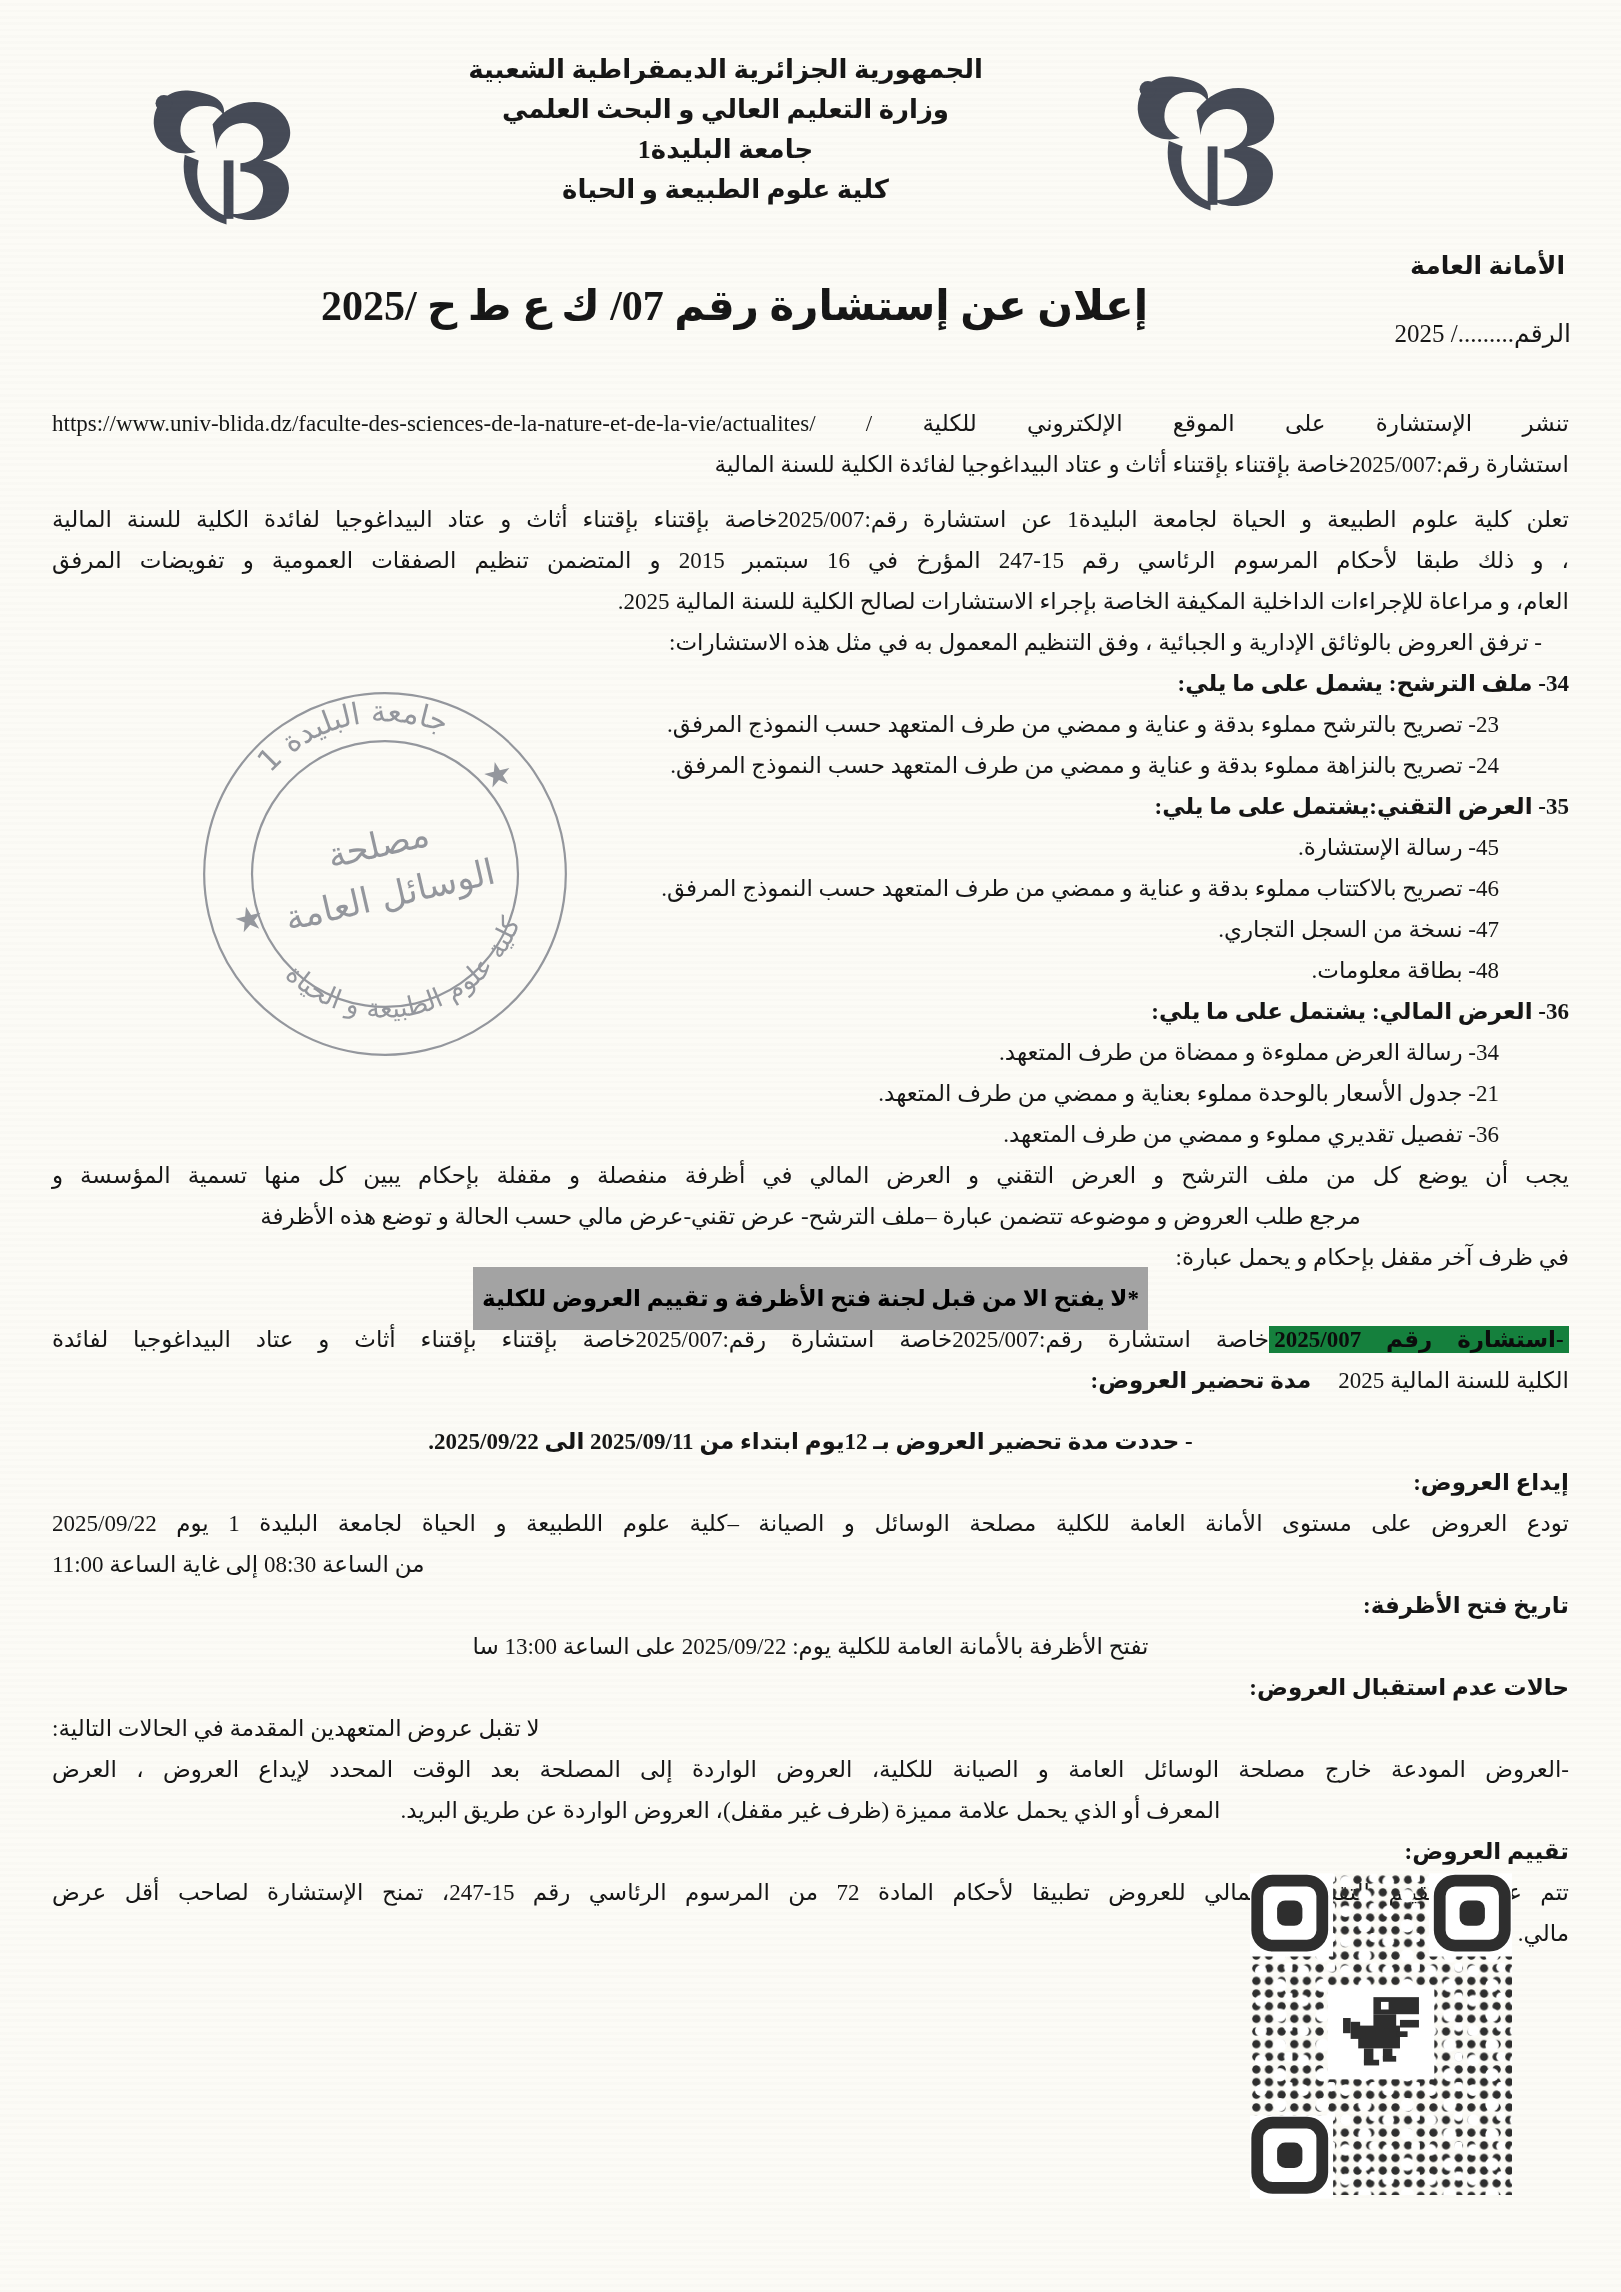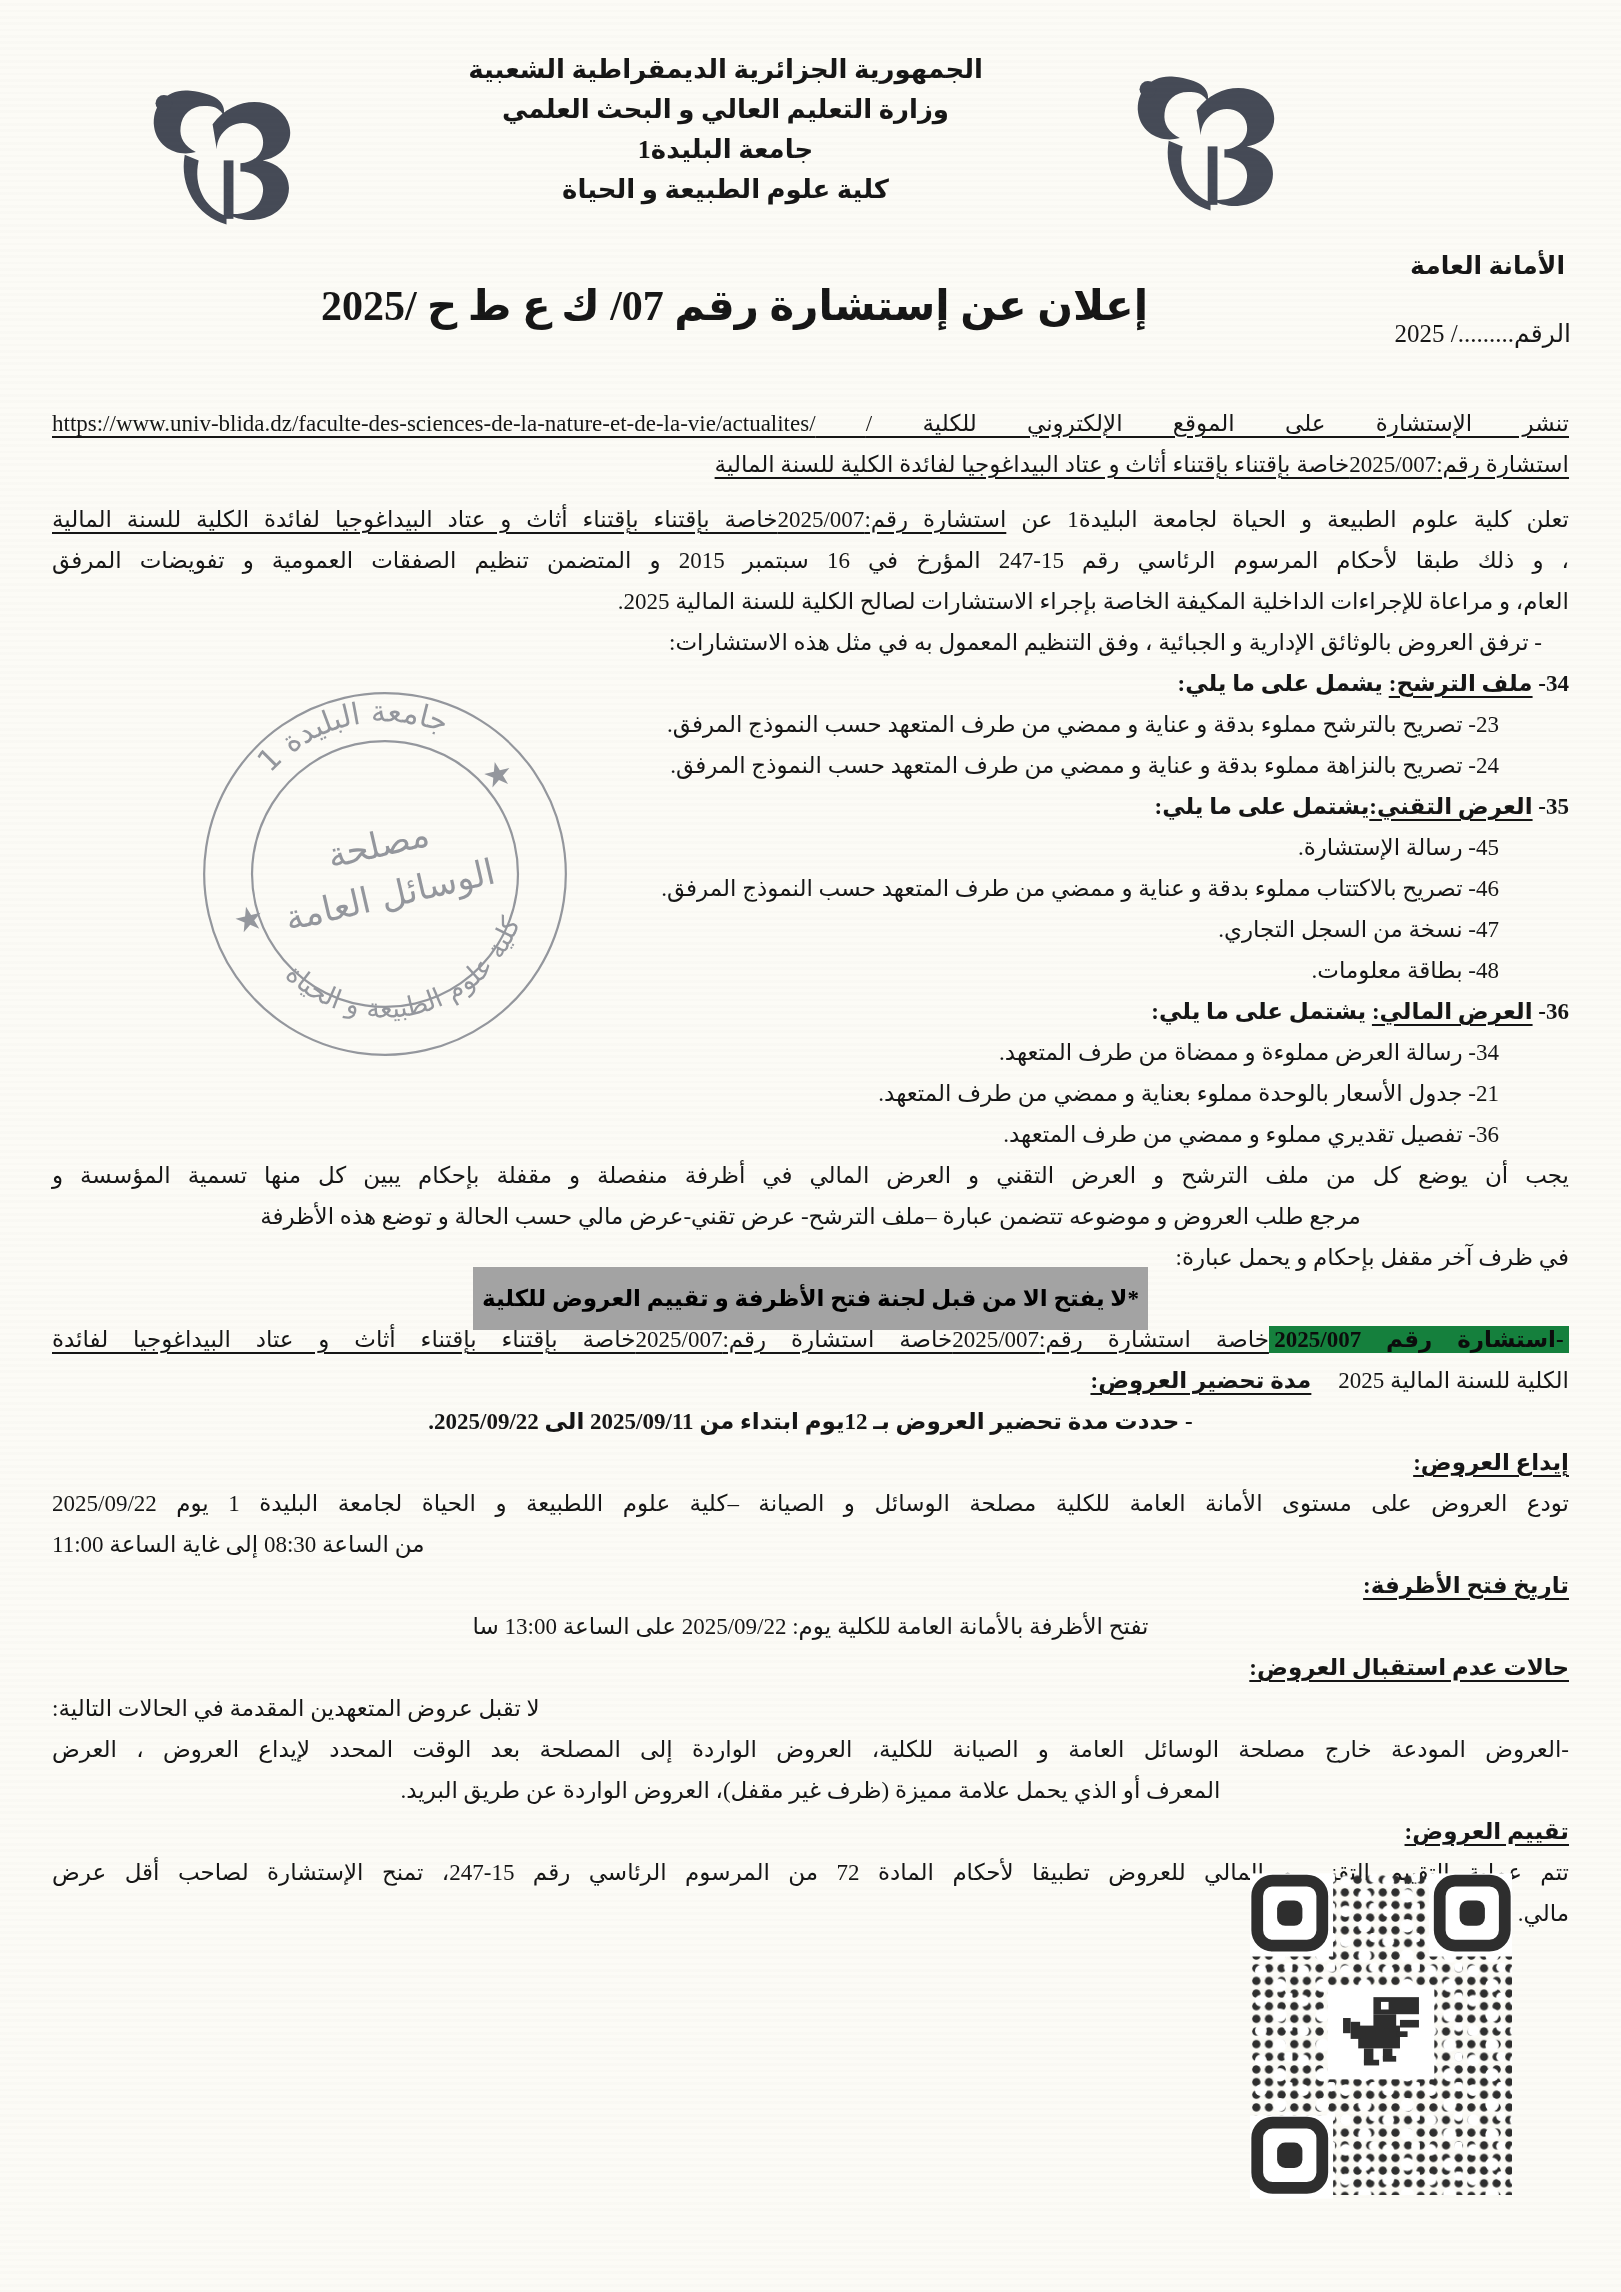--- a/index.html
+++ b/index.html
@@ -21,22 +21,22 @@
   .logo.r{left:1127px;top:59px;}
   .secretariat{position:absolute;top:251px;right:56px;font-weight:bold;font-size:25px;direction:rtl;}
   .refline{position:absolute;top:319px;right:50px;font-size:25px;direction:rtl;}
   .title{position:absolute;top:281px;left:215px;width:1039px;text-align:center;
          direction:rtl;font-weight:bold;font-size:42px;letter-spacing:0.4px;}
   .content{position:absolute;top:403px;right:52px;left:52px;direction:rtl;font-size:23px;z-index:2;}
   .ln{line-height:41px;min-height:41px;}
   .jl{text-align:justify;text-align-last:justify;}
   .rt{text-align:right;}
   .ct{text-align:center;}
-  .b{font-weight:bold;}
-  .u{text-decoration:underline;text-underline-offset:4.5px;}
+  .b{font-weight:bold;margin-top:20px;}
+  .u{text-underline-offset:4.5px;}
   .item{padding-right:70px;text-align:right;}
   .ind{padding-right:27px;}
   .gap{margin-top:14px;}
   .hlbox{background:#a3a3a3;color:#000000;font-weight:bold;padding:19px 9px;
          text-underline-offset:4.5px;}
   .hlchip{background:#15803d;color:#0c0c0c;font-weight:bold;padding:0.9px 5.4px;}
   .period-title{margin-right:27px;}
   .pad300{padding-right:269px;text-align:left;}
   .stamp{position:absolute;left:190px;top:679px;width:390px;height:390px;
          transform:rotate(-13deg);opacity:.62;z-index:3;pointer-events:none;}

